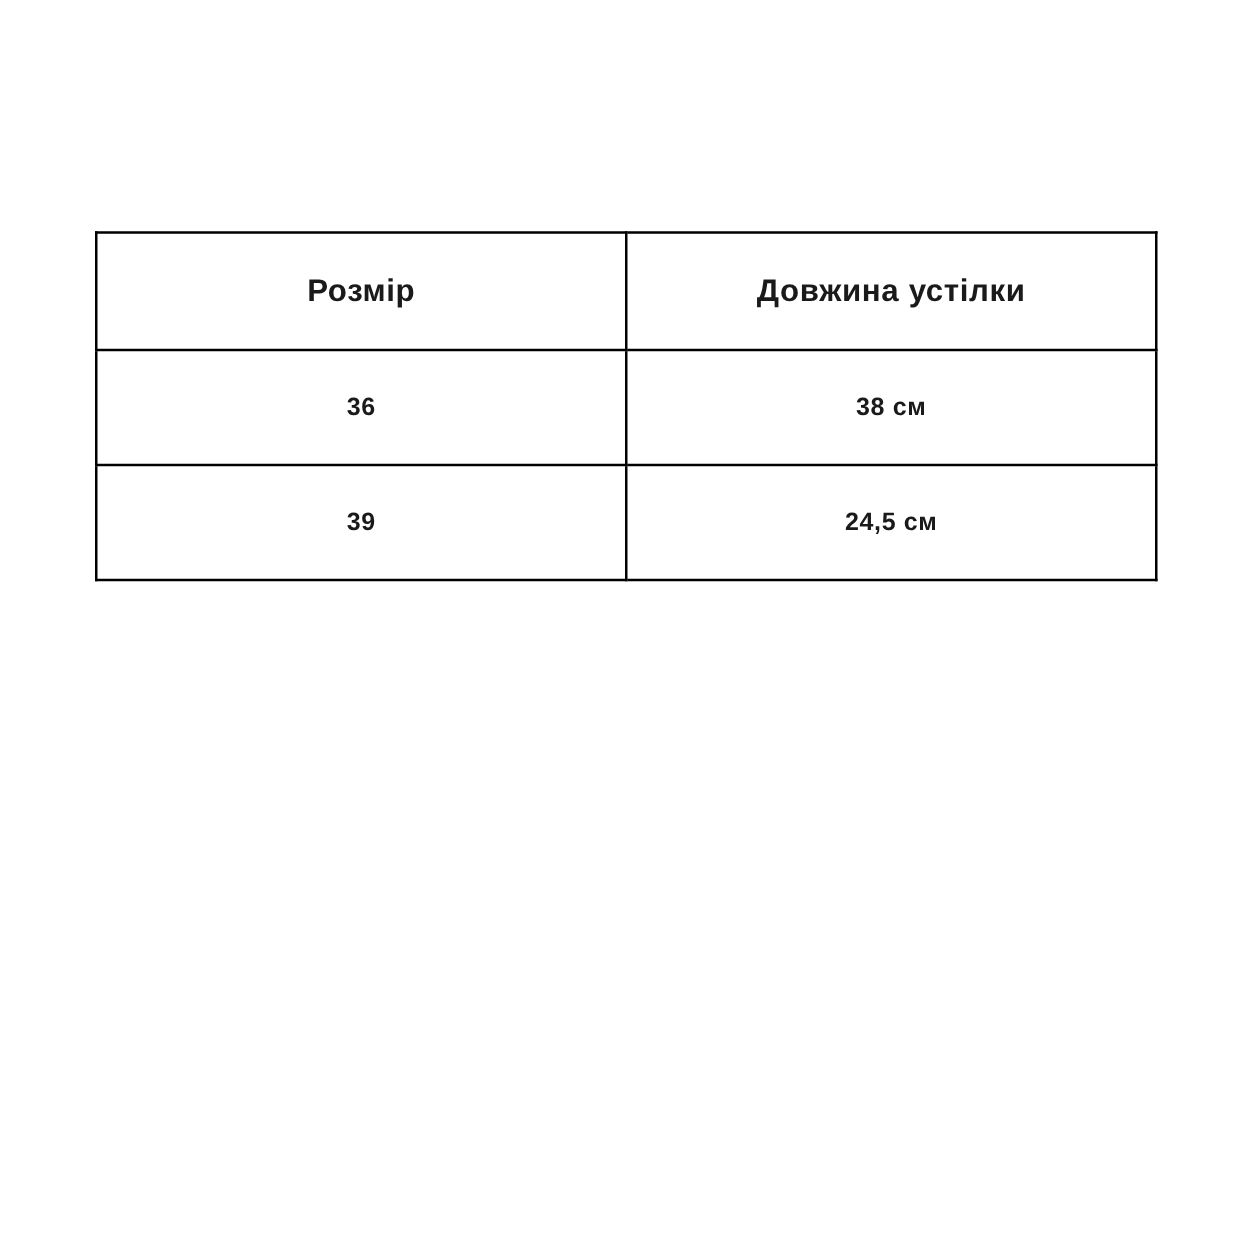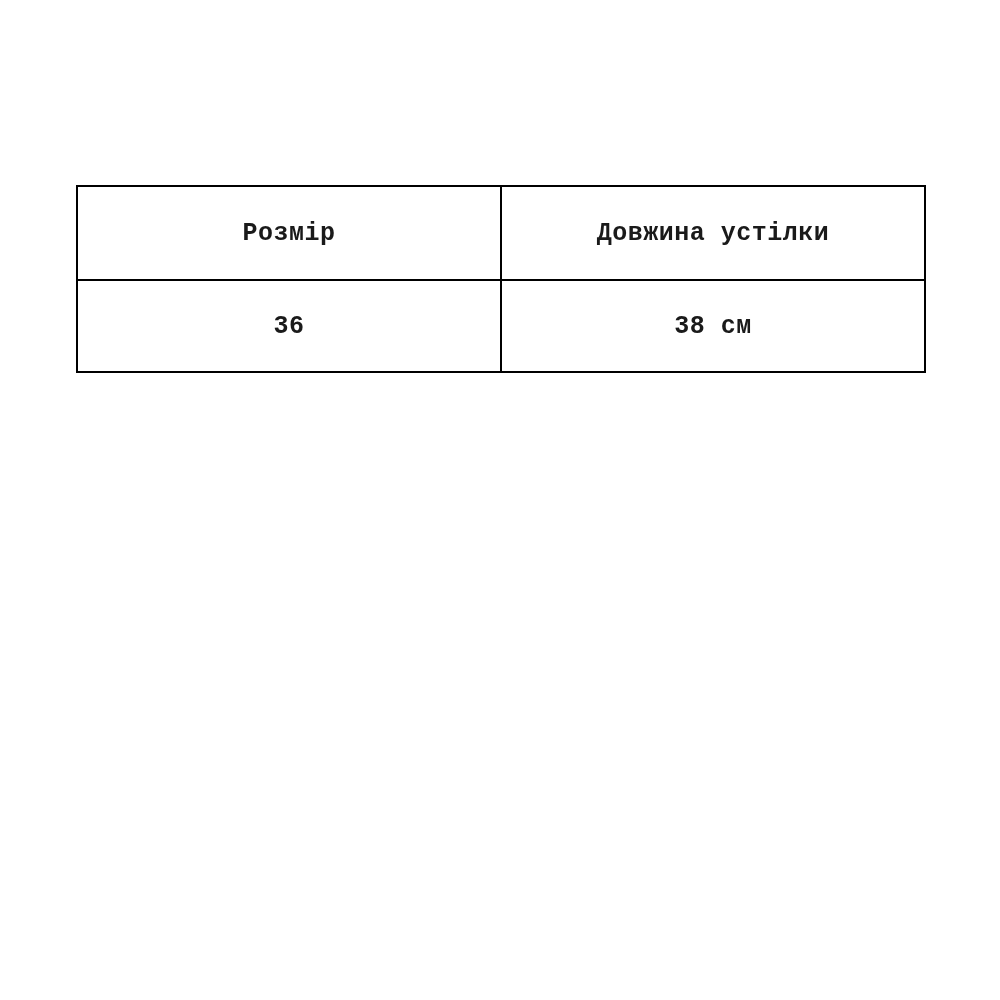--- a/index.html
+++ b/index.html
@@ -30,33 +30,33 @@
     border-collapse: collapse;
     width: 848px;
     table-layout: fixed;
   }
 
   table.size-table th,
   table.size-table td {
     border: 2px solid #000000;
     text-align: center;
     color: #1a1a1a;
-    font-family: Liberation Mono, monospace;
+    font-family: Liberation Sans, sans-serif;
   }
 
   table.size-table th {
     height: 90px;
     font-size: 25px;
     font-weight: bold;
     letter-spacing: 0.5px;
   }
 
   table.size-table td {
     height: 88px;
-    font-size: 25px;
+    font-size: 20px;
     font-weight: bold;
     letter-spacing: 0.5px;
   }
 
   col.col-size { width: 424px; }
   col.col-length { width: 424px; }
 </style>
 </head>
 <body>
 
@@ -71,16 +71,20 @@
         <tr>
           <th>Розмір</th>
           <th>Довжина устілки</th>
         </tr>
       </thead>
       <tbody>
         <tr>
           <td>36</td>
           <td>38 см</td>
         </tr>
+        <tr>
+          <td>39</td>
+          <td>24,5 см</td>
+        </tr>
       </tbody>
     </table>
   </div>
 </div>
 
 </body></html>

